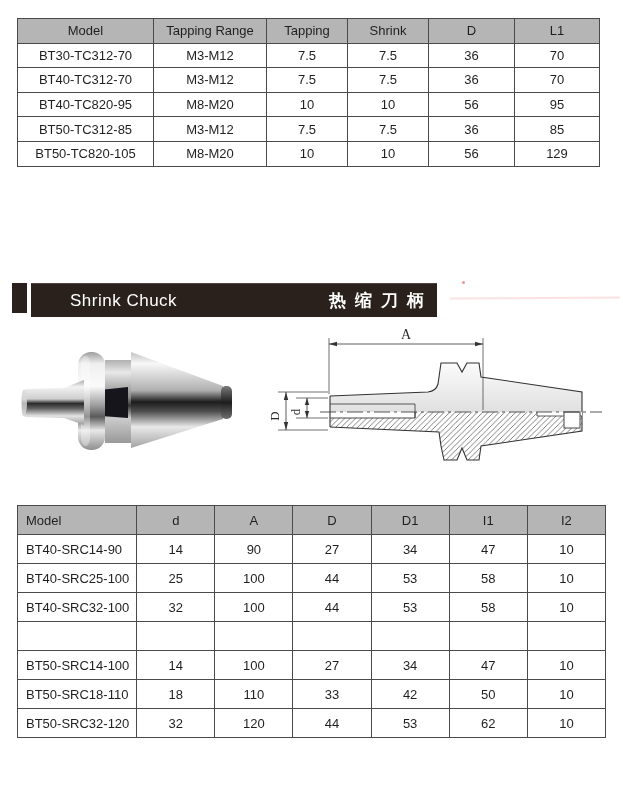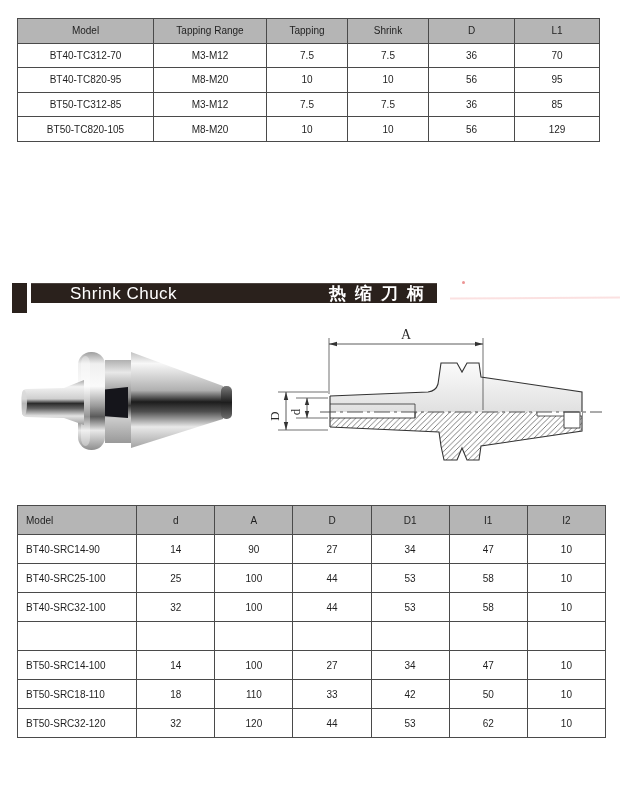--- a/index.html
+++ b/index.html
@@ -1,34 +1,34 @@
 <!DOCTYPE html>
 <html style="--header-bg: #b5b5b5; --table-border: #4a4a4a; --banner-bg: #2a211c; --banner-text: #ffffff;"><head>
 <meta charset="utf-8">
 <style>
   html,body{margin:0;padding:0;background:#ffffff;}
   .page{position:relative;width:623px;height:800px;background:#fff;overflow:hidden;
         font-family:"Liberation Sans",sans-serif;color:#1f1f1f;}
 
   
   table.spec{position:absolute;border-collapse:collapse;table-layout:fixed;
-             font-size:10px;color:#1f1f1f;}
+             font-size:13px;color:#1f1f1f;}
   table.spec th,table.spec td{border:1px solid var(--table-border,#4a4a4a);
              text-align:center;padding:0 4px;white-space:nowrap;overflow:hidden;}
   table.spec th{background:var(--header-bg,#b5b5b5);font-weight:normal;}
   table.spec .left{text-align:left;padding-left:8px;}
   #top-table{left:17px;top:18px;width:582px;}
   #top-table tr{height:24.6px;}
   #bottom-table{left:17px;top:505px;width:589px;}
   #bottom-table tr{height:29px;}
 
   
   .banner-block{position:absolute;left:12px;top:283px;width:15px;height:30px;
                 background:var(--banner-bg,#2a211c);}
-  .banner-bar{position:absolute;left:31px;top:283px;width:406px;height:20px;
+  .banner-bar{position:absolute;left:31px;top:283px;width:406px;height:34px;
               background:var(--banner-bg,#2a211c);color:var(--banner-text,#fff);
               display:flex;align-items:center;border-top:1px solid rgba(255,255,255,.16);
               box-sizing:border-box;}
   .banner-en{margin-left:39px;font-size:17px;letter-spacing:.5px;}
   .banner-zh{margin-left:auto;margin-right:4px;font-size:17px;font-weight:bold;letter-spacing:9px;text-align:right;}
 
   
   .artifact-dot{position:absolute;left:462px;top:281px;width:3px;height:3px;
                 border-radius:50%;background:rgba(220,60,60,.55);}
   .artifact-line{position:absolute;left:450px;top:297px;width:170px;height:2px;
@@ -57,20 +57,28 @@
         <tr>
           <th>Model</th>
           <th>Tapping Range</th>
           <th>Tapping</th>
           <th>Shrink</th>
           <th>D</th>
           <th>L1</th>
         </tr>
       </thead>
       <tbody>
+        <tr>
+          <td>BT30-TC312-70</td>
+          <td>M3-M12</td>
+          <td>7.5</td>
+          <td>7.5</td>
+          <td>36</td>
+          <td>70</td>
+        </tr>
         <tr>
           <td>BT40-TC312-70</td>
           <td>M3-M12</td>
           <td>7.5</td>
           <td>7.5</td>
           <td>36</td>
           <td>70</td>
         </tr>
         <tr>
           <td>BT40-TC820-95</td>

